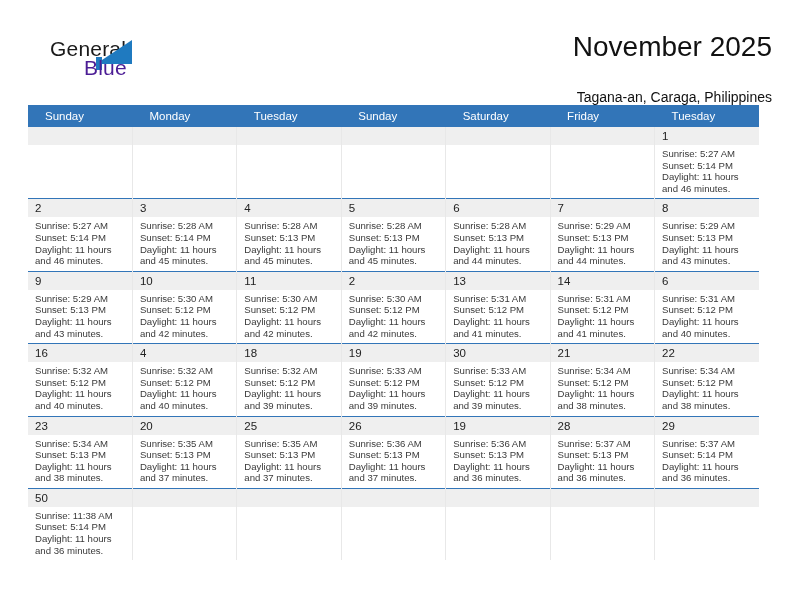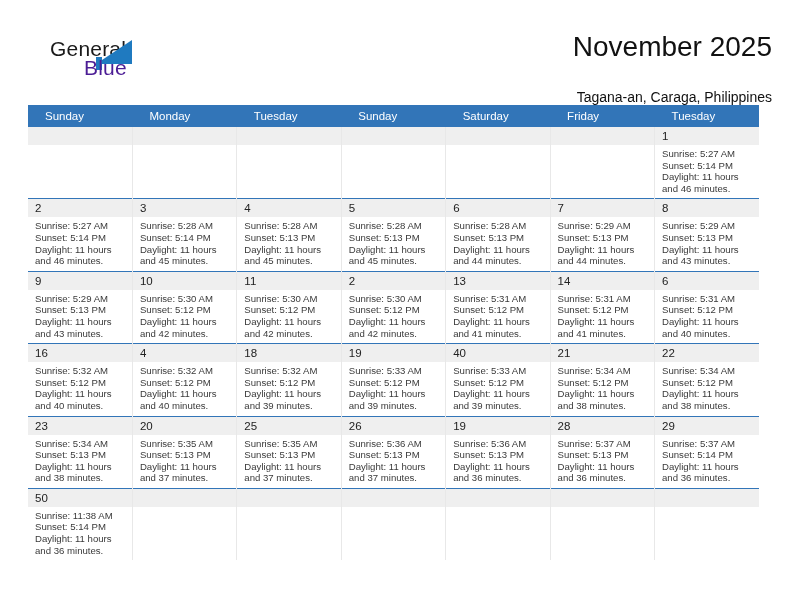--- a/index.html
+++ b/index.html
@@ -364,21 +364,21 @@
           <td>
             <div class="daynum">19</div>
             <div class="details">
               <div>Sunrise: 5:33 AM</div>
               <div>Sunset: 5:12 PM</div>
               <div>Daylight: 11 hours</div>
               <div>and 39 minutes.</div>
             </div>
           </td>
           <td>
-            <div class="daynum">40</div>
+            <div class="daynum">30</div>
             <div class="details">
               <div>Sunrise: 5:33 AM</div>
               <div>Sunset: 5:12 PM</div>
               <div>Daylight: 11 hours</div>
               <div>and 39 minutes.</div>
             </div>
           </td>
           <td>
             <div class="daynum">21</div>
             <div class="details">

